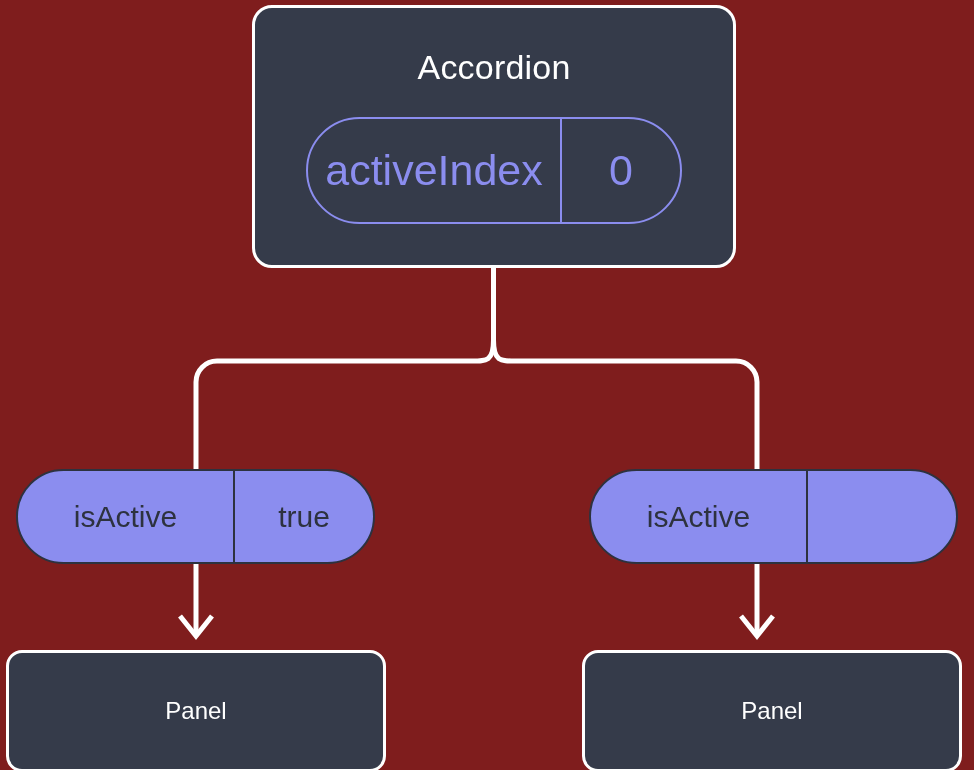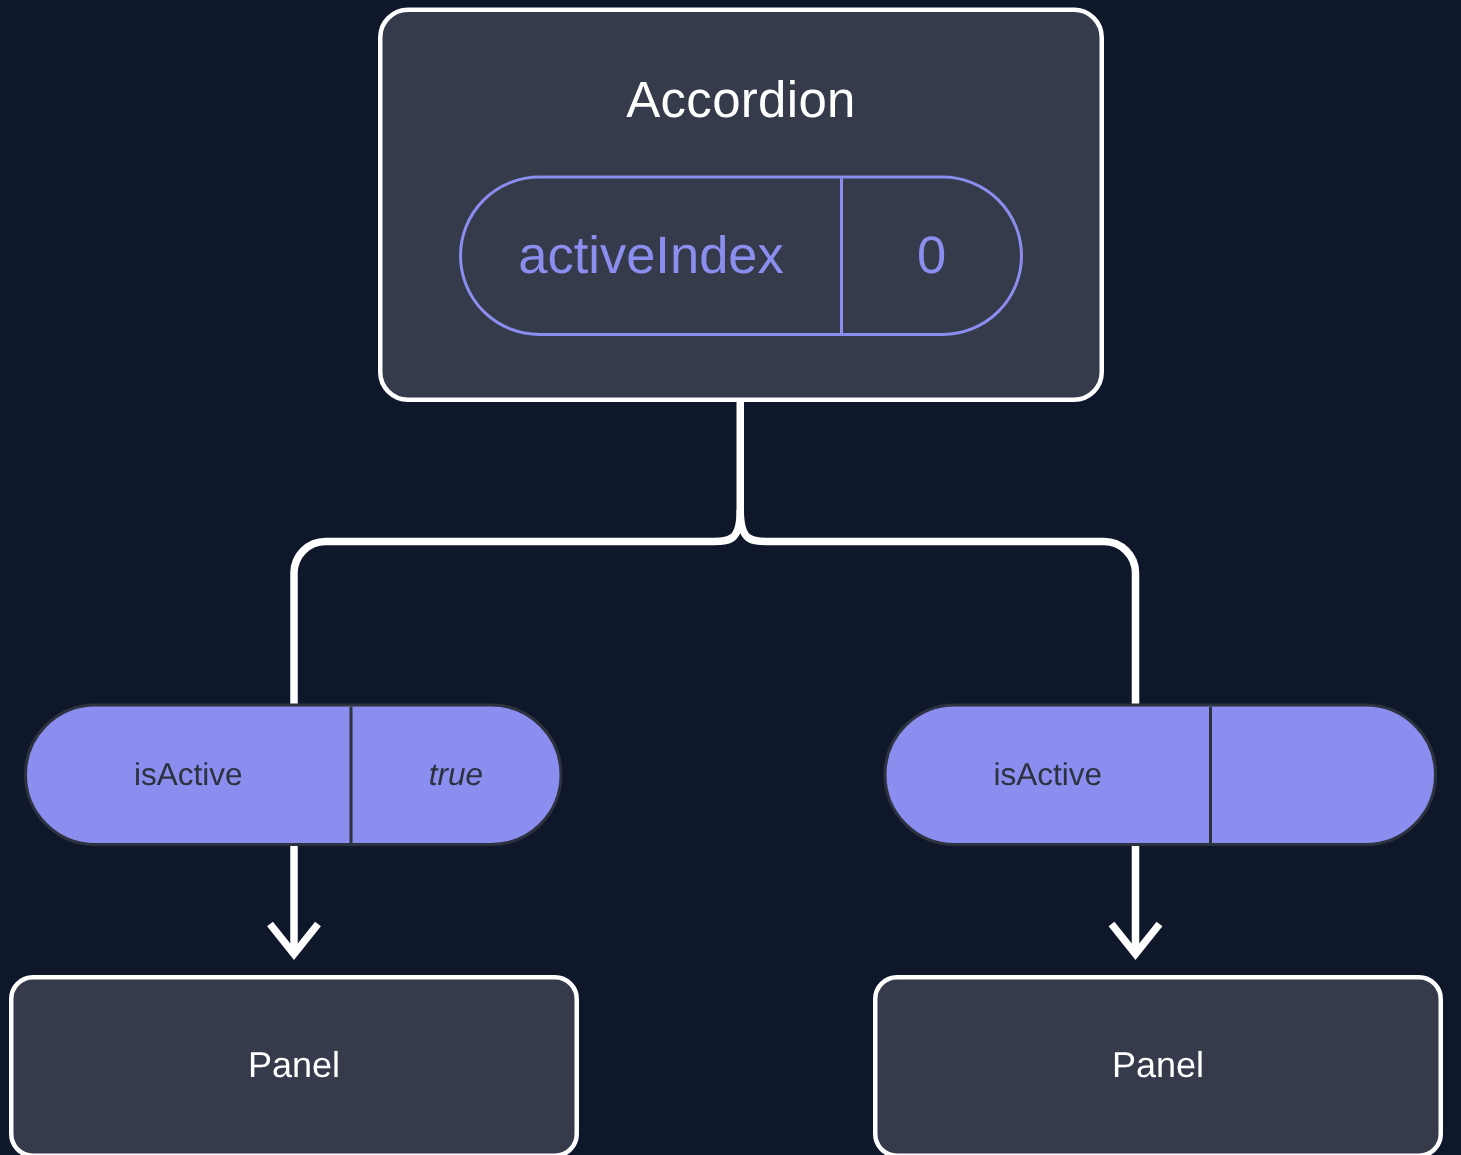--- a/index.html
+++ b/index.html
@@ -11,21 +11,21 @@
     width: 974px;
     height: 770px;
     overflow: hidden;
     background: #4c656d;
     font-family: "Liberation Sans", sans-serif;
   }
   #stage {
     position: relative;
     width: 974px;
     height: 770px;
-    background: #0f172a;
+    background: #7f1d1d;
   }
 
   
   #connectors {
     position: absolute;
     left: 0;
     top: 0;
     width: 974px;
     height: 770px;
     pointer-events: none;
@@ -72,21 +72,21 @@
     border-radius: 54px;
     display: flex;
     align-items: stretch;
   }
   .badge-outline .bo-key,
   .badge-outline .bo-val {
     display: flex;
     align-items: center;
     justify-content: center;
     color: #8b8def;
-    font-size: 35px;
+    font-size: 43px;
     font-weight: 400;
     white-space: nowrap;
   }
   .badge-outline .bo-key {
     width: 252px;
     border-right: 2px solid #8b8def;
   }
   .badge-outline .bo-val {
     flex: 1 1 auto;
   }
@@ -101,30 +101,29 @@
     display: flex;
     align-items: stretch;
     overflow: hidden;
   }
   .pill .p-key,
   .pill .p-val {
     display: flex;
     align-items: center;
     justify-content: center;
     color: #2d323f;
-    font-size: 21px;
+    font-size: 30px;
     font-weight: 400;
     white-space: nowrap;
   }
   .pill .p-key {
     border-right: 2px solid #2d323f;
   }
   .pill .p-val {
     flex: 1 1 auto;
-    font-style: italic;
   }
 
   .pill-left {
     left: 16px;
     top: 469px;
     width: 359px;
     height: 95px;
   }
   .pill-left .p-key { width: 215px; }
 

